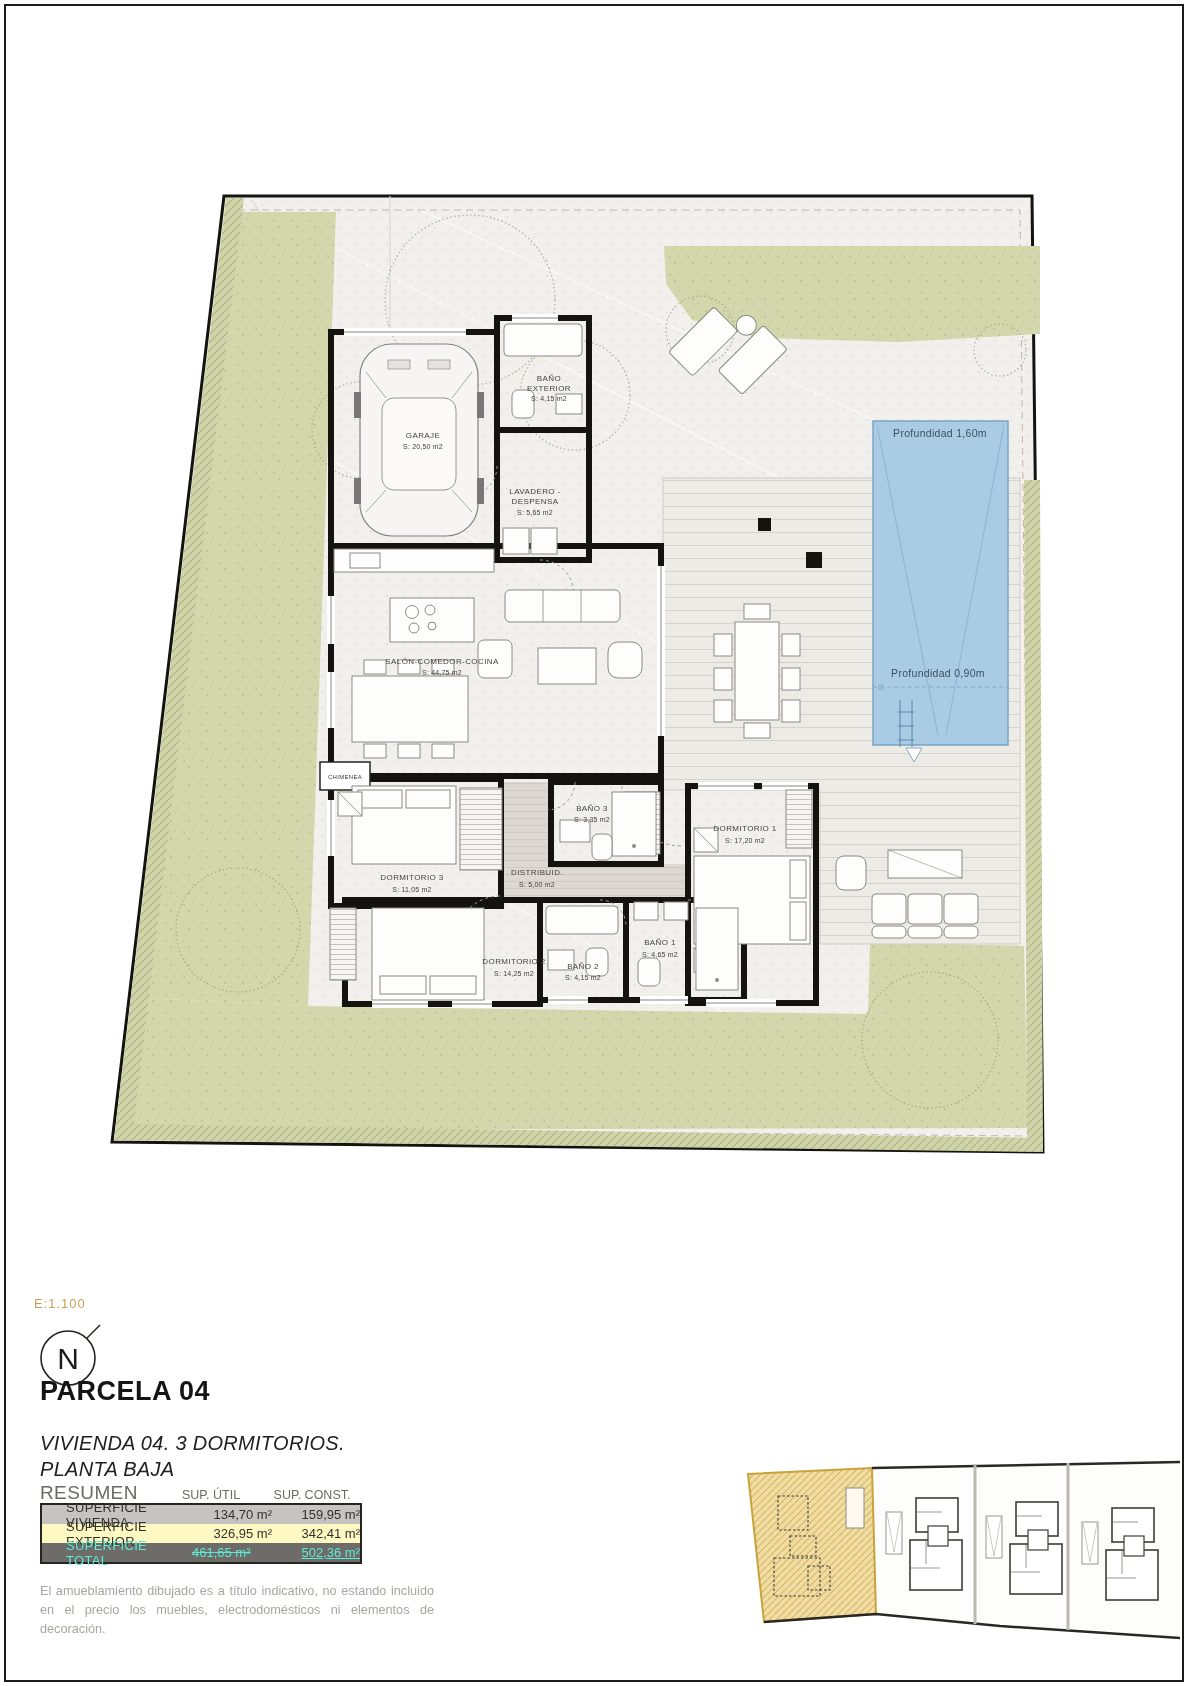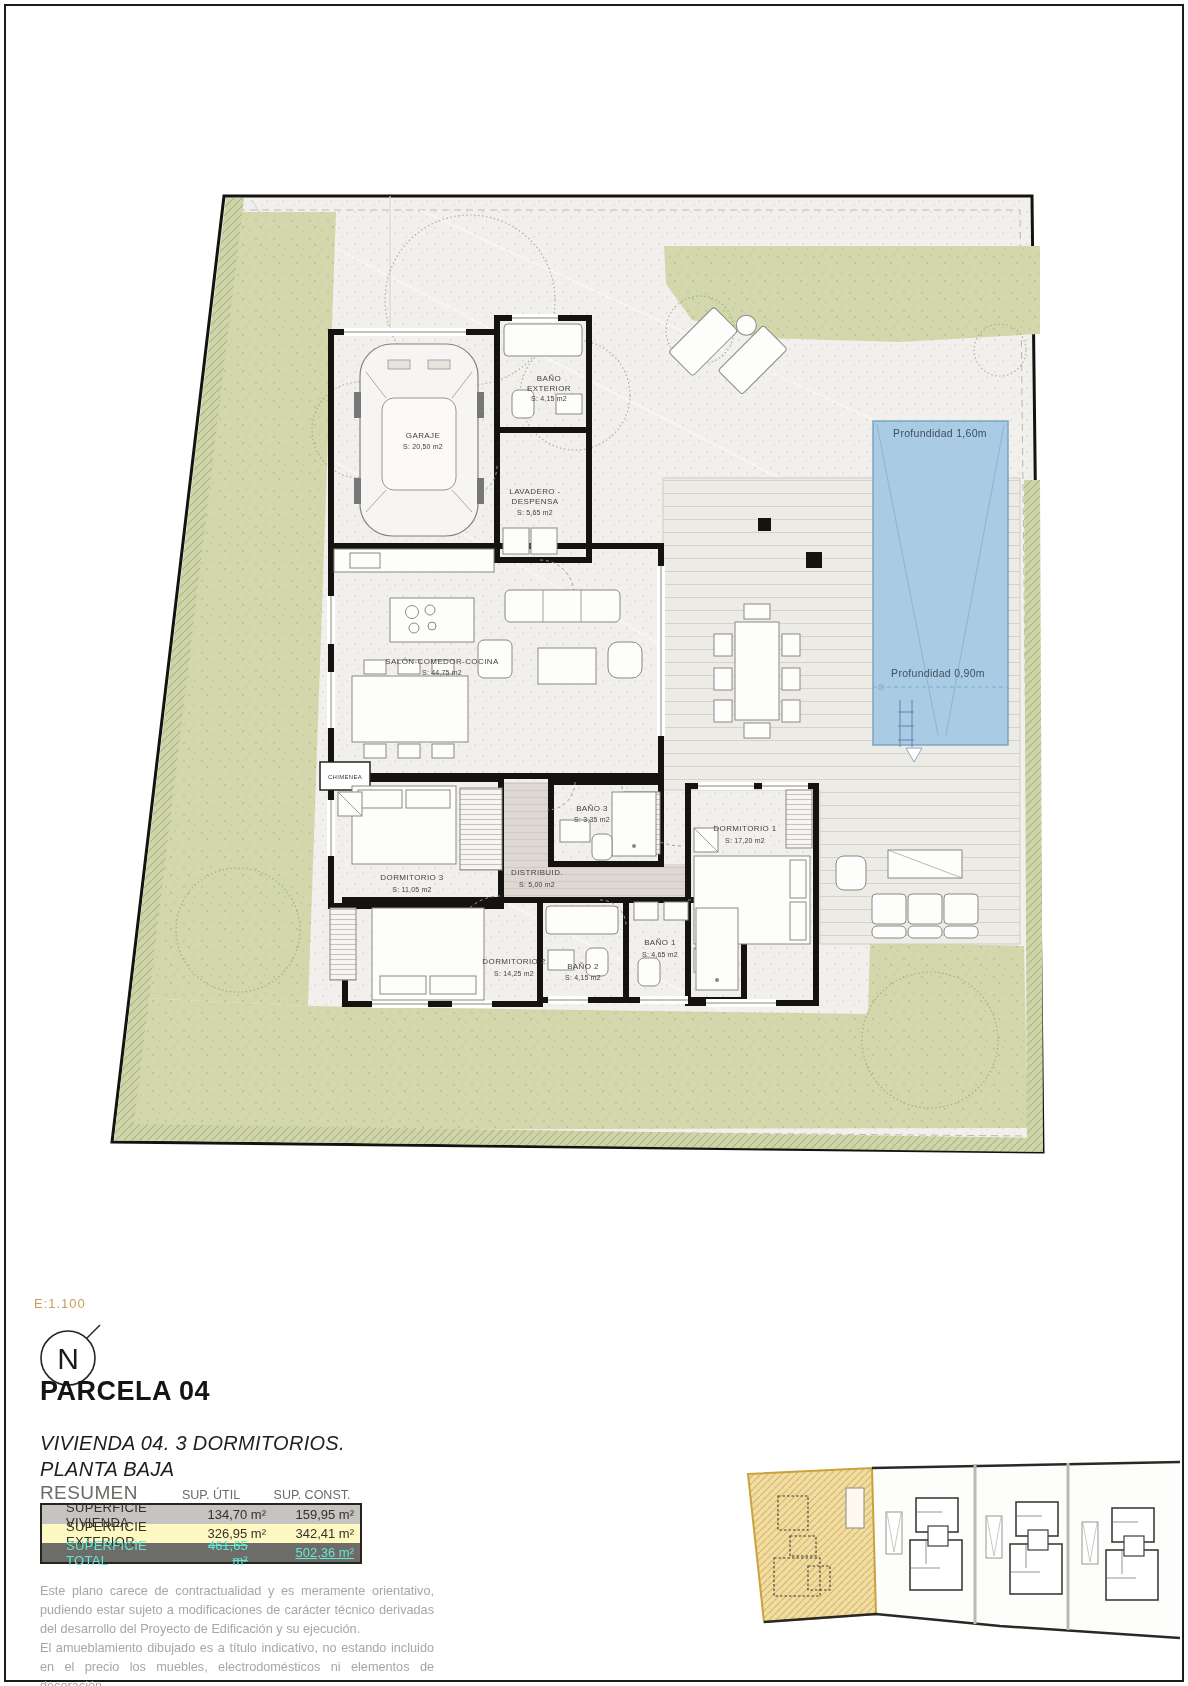--- a/index.html
+++ b/index.html
@@ -24,21 +24,21 @@
   .ptitle{position:absolute;left:40px;top:1376px;font-size:27px;font-weight:bold;color:#141414;letter-spacing:.5px;}
   .subtitle{position:absolute;left:40px;top:1430px;font-size:20px;color:#20201e;line-height:1.3;letter-spacing:.3px;font-style:italic;}
   .sumhead{position:absolute;left:40px;top:1482px;width:318px;display:flex;align-items:baseline;color:#6d6a66;}
   .sumhead .h{flex:1;font-size:19px;letter-spacing:.4px;}
   .sumhead .c1{width:84px;font-size:12.5px;text-align:left;}
   .sumhead .c2{width:92px;font-size:12.5px;text-align:center;}
   .sumtable{position:absolute;left:40px;top:1503px;width:318px;border:2px solid #26241f;}
   .srow{display:flex;align-items:center;height:19px;font-size:13px;color:#343129;}
   .srow .lab{flex:1;padding-left:24px;letter-spacing:.3px;}
   .srow .v1{width:80px;text-align:right;}
-  .srow .v2{width:88px;text-align:right;padding-right:6px;}
+  .srow .v2{width:88px;text-align:right;}
   .srow.r0{background:#c6c4c0;}
   .srow.r1{background:#fef9c3;}
   .srow.r2{background:#6e6c69;color:#5eead4;gap:44px;}
   .srow.r2 .v1{text-decoration:line-through;}
   .srow.r2 .v2 span{text-decoration:underline;}
   .disc{position:absolute;left:40px;top:1582px;width:394px;font-size:12.7px;color:#a9a6a1;
         text-align:justify;line-height:1.5;}
   .disc p{margin:0;}
 </style>
 </head>
@@ -367,21 +367,20 @@
       <span class="v2">342,41 m²</span>
     </div>
     <div class="srow r2">
       <span class="lab">SUPERFICIE TOTAL</span>
       <span class="v1">461,65 m²</span>
       <span class="v2"><span>502,36 m²</span></span>
     </div>
   </div>
 
   <div class="disc">
-    <p>Este plano carece de contractualidad y es meramente orientativo, pudiendo estar sujeto a modificaciones de carácter técnico derivadas del desarrollo del Proyecto de Edificación y su ejecución.</p>
     <p>El amueblamiento dibujado es a título indicativo, no estando incluido en el precio los muebles, electrodomésticos ni elementos de decoración.</p>
 
   </div>
 
   <svg width="490" height="230" viewBox="0 0 490 230" style="position:absolute;left:690px;top:1440px">
     <defs>
       <pattern id="hy2" width="7" height="7" patternUnits="userSpaceOnUse">
         <rect width="7" height="7" fill="#f0dda4"></rect>
         <path d="M0,7 L7,0" stroke="#d8b45f" stroke-width="1.1"></path>
       </pattern>

